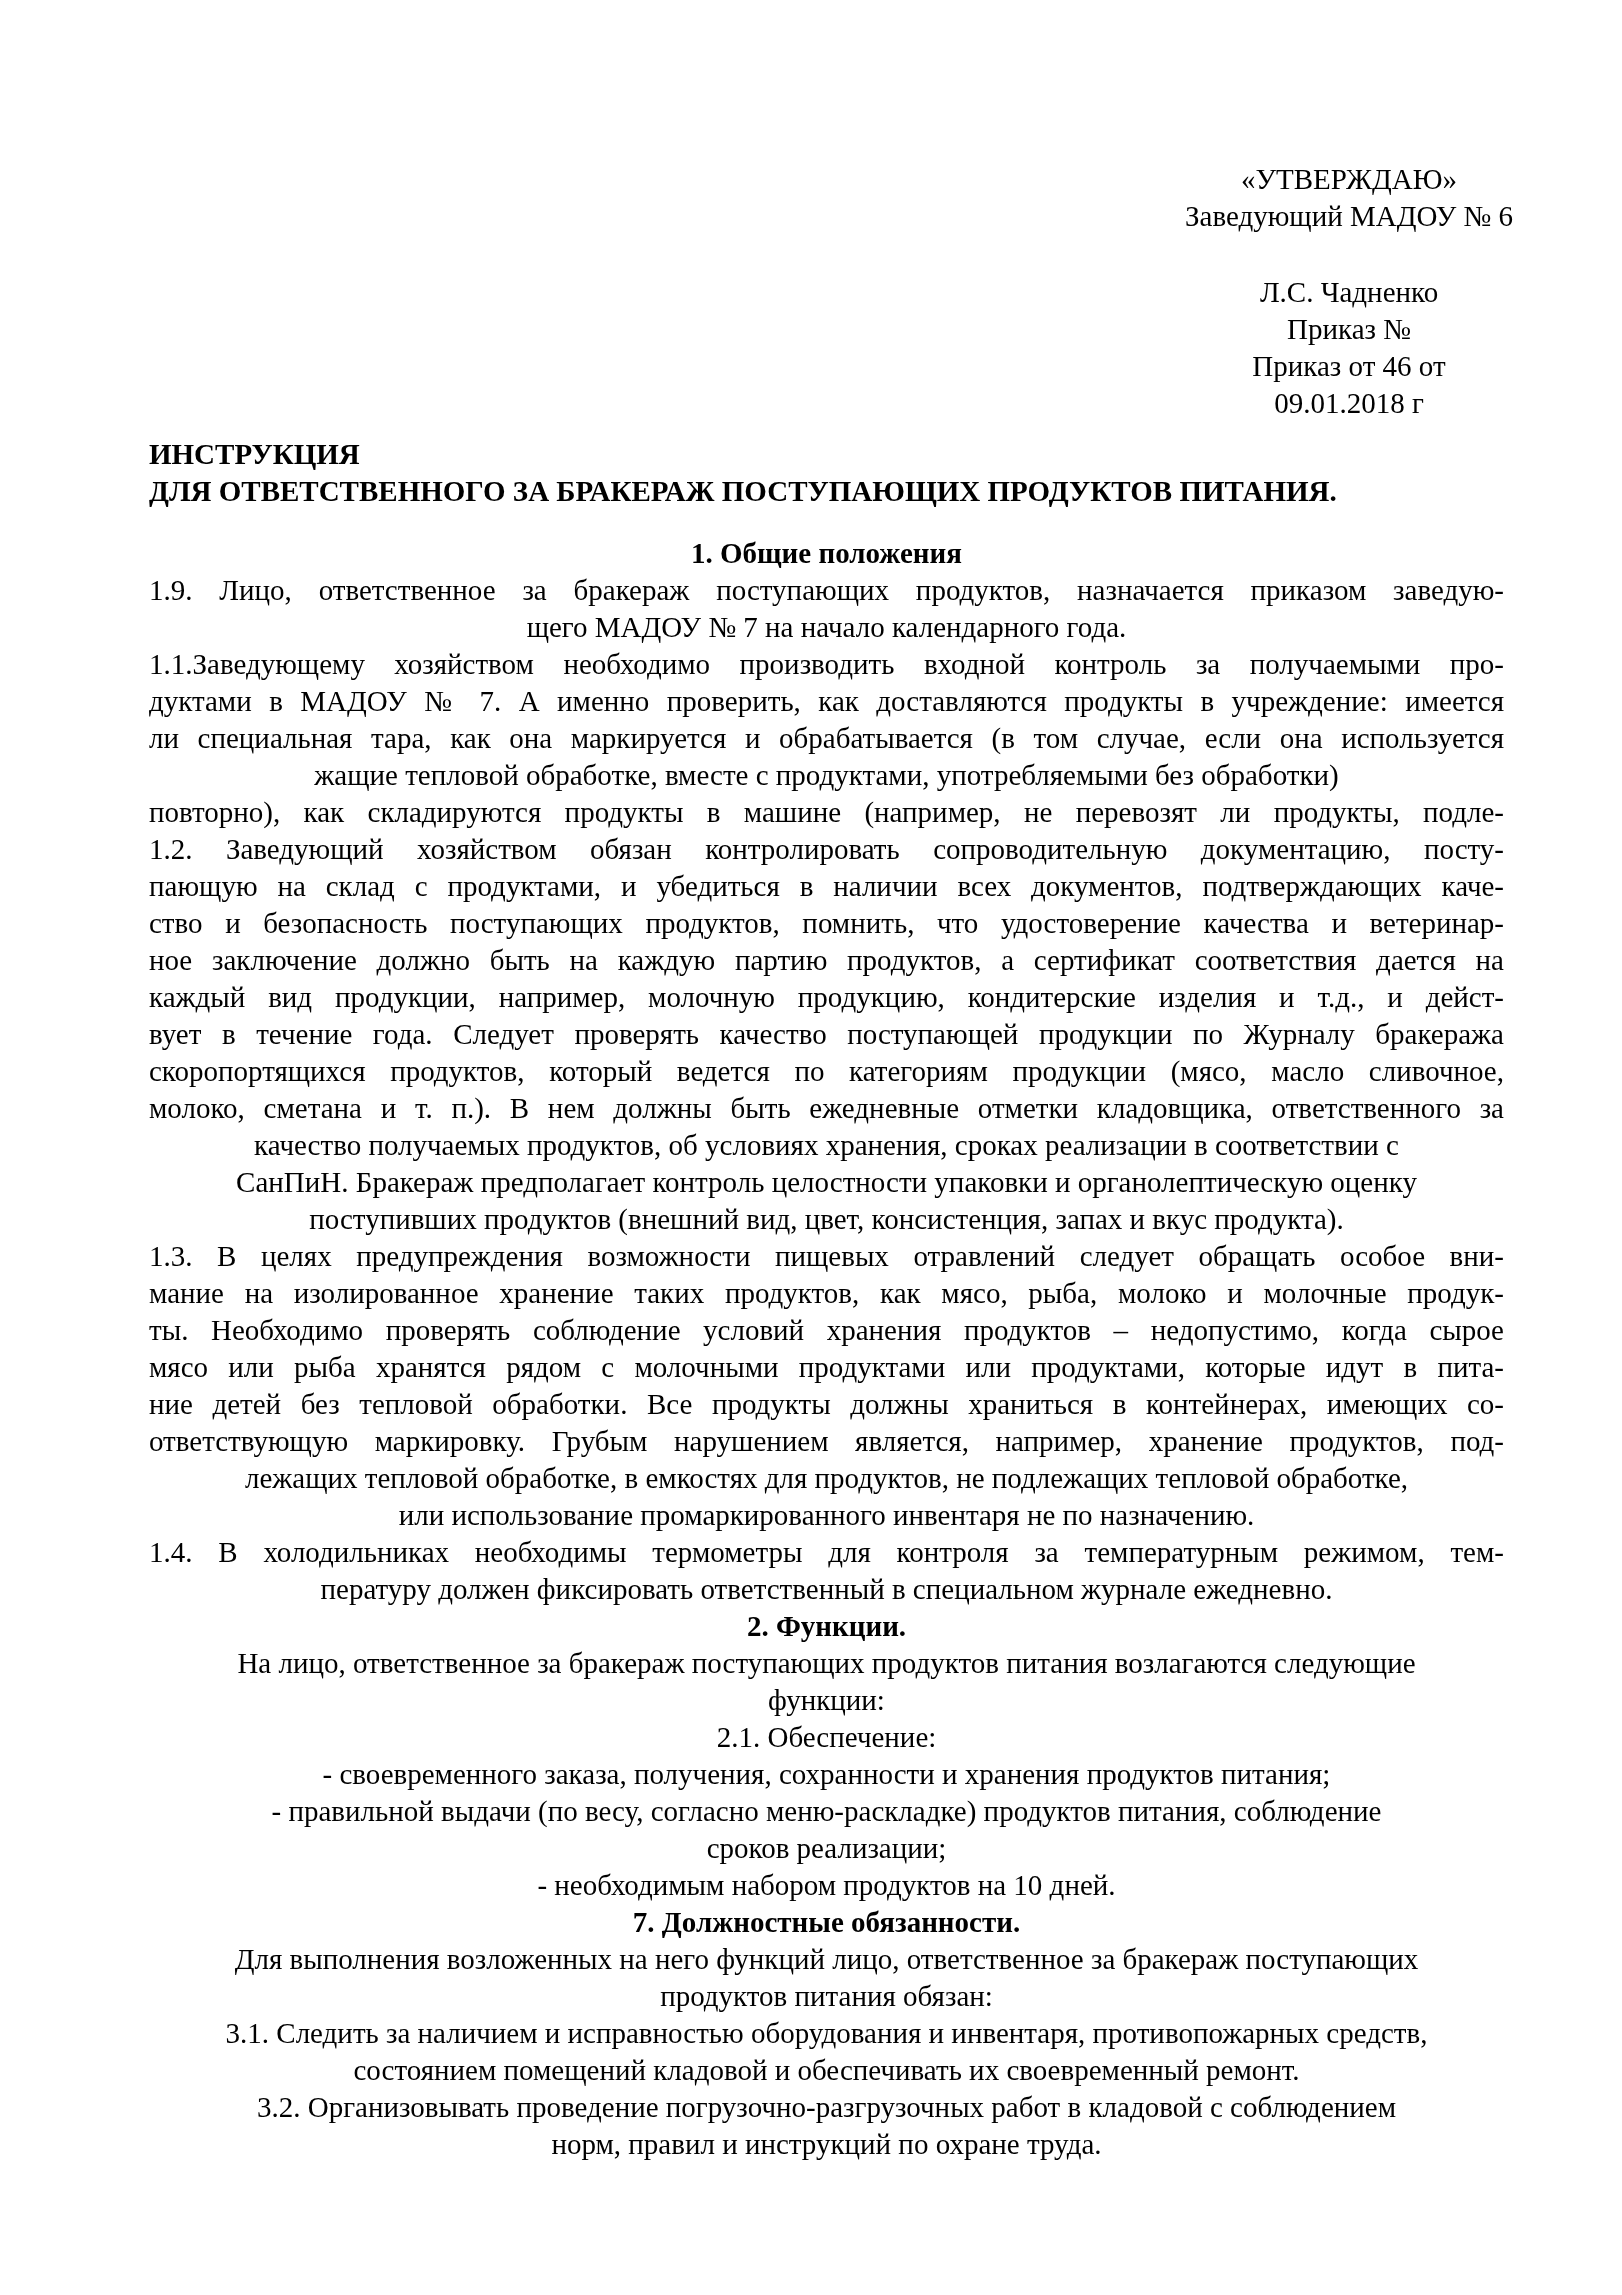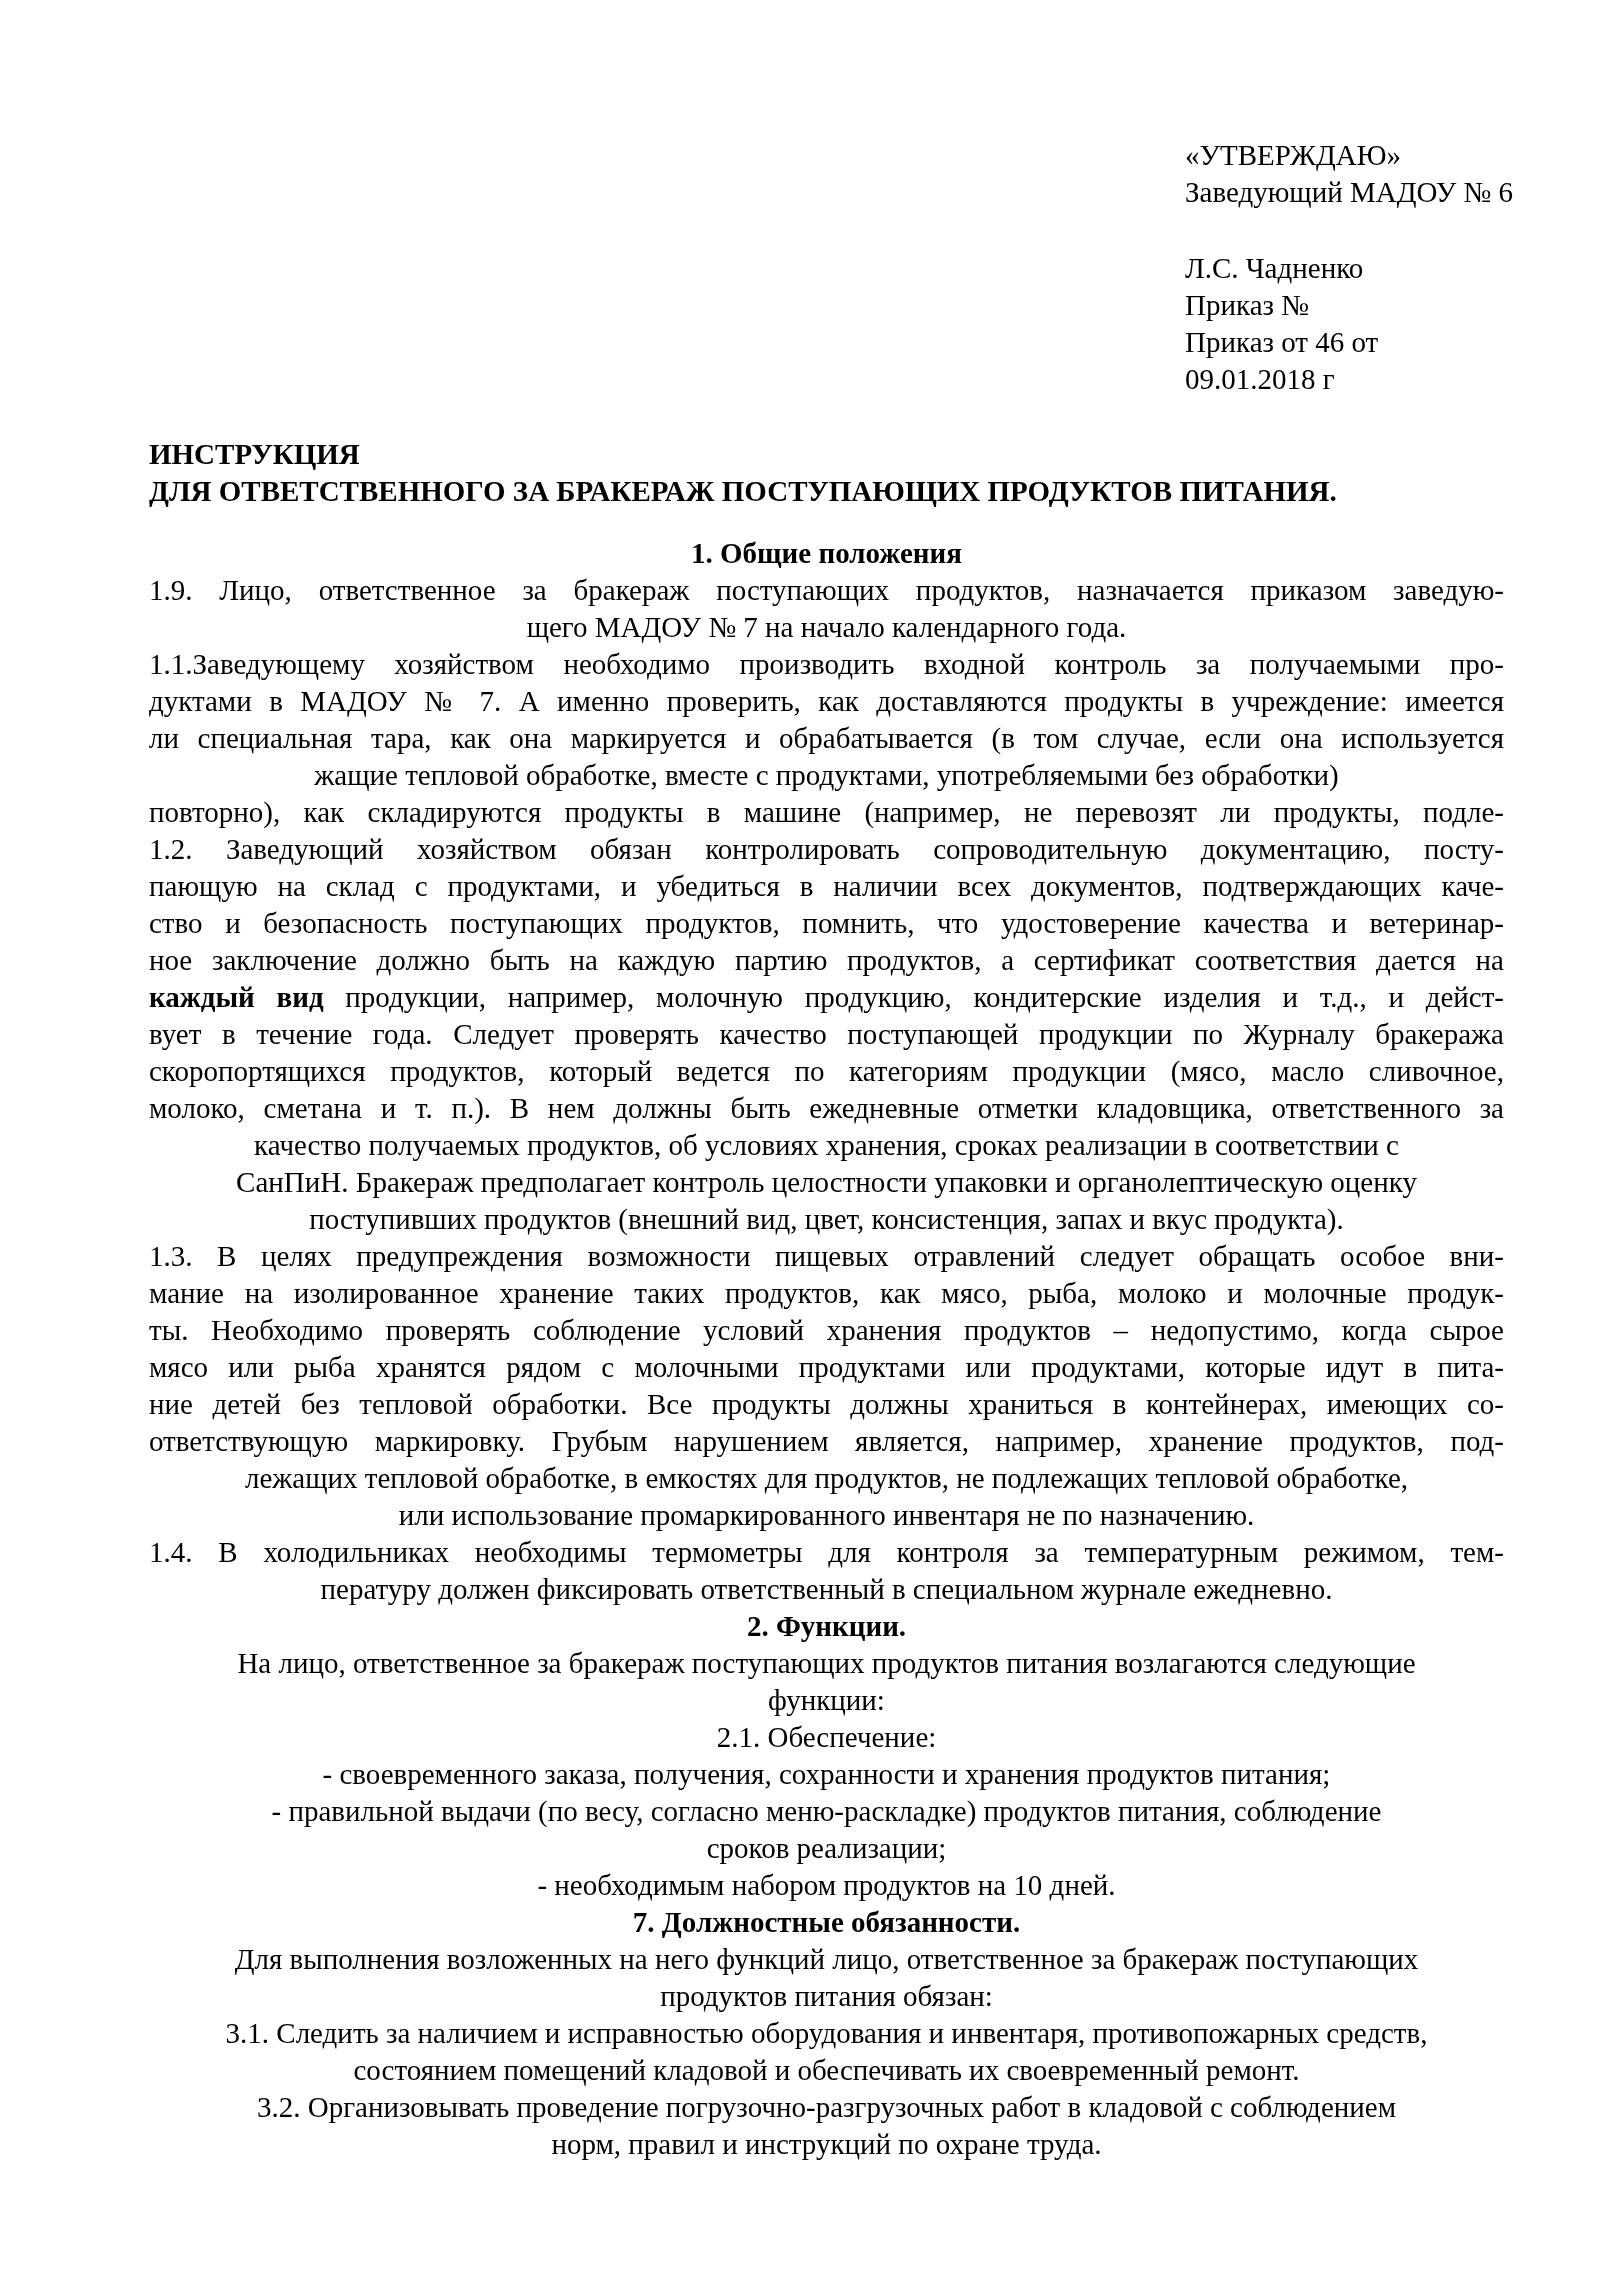--- a/index.html
+++ b/index.html
@@ -18,22 +18,22 @@
   .page {
     position: absolute;
     left: 0; top: 0;
     width: 1623px;
     height: 2295px;
     background: #ffffff;
   }
   .approval {
     position: absolute;
     right: 110px;
-    top: 137px;
-    text-align: left;
+    top: 161px;
+    text-align: center;
     font-size: 29px;
     line-height: 37px;
   }
   .approval .gap { height: 39px; }
   .title-block {
     position: absolute;
     left: 149px;
     width: 1349px;
     top: 436px;
     font-weight: bold;
@@ -51,21 +51,21 @@
   .line {
     white-space: nowrap;
     height: 37px;
     text-align: center;
   }
   .line.justify {
     text-align: justify;
     text-align-last: justify;
   }
   .heading { font-weight: bold; }
-  .bold { font-weight: bold; }
+  .bold { font-weight: normal; }
 </style>
 </head>
 <body>
 
 <div class="page">
 
   <div class="approval">
     <div>«УТВЕРЖДАЮ»</div>
     <div>Заведующий МАДОУ № 6</div>
     <div class="gap"></div>

